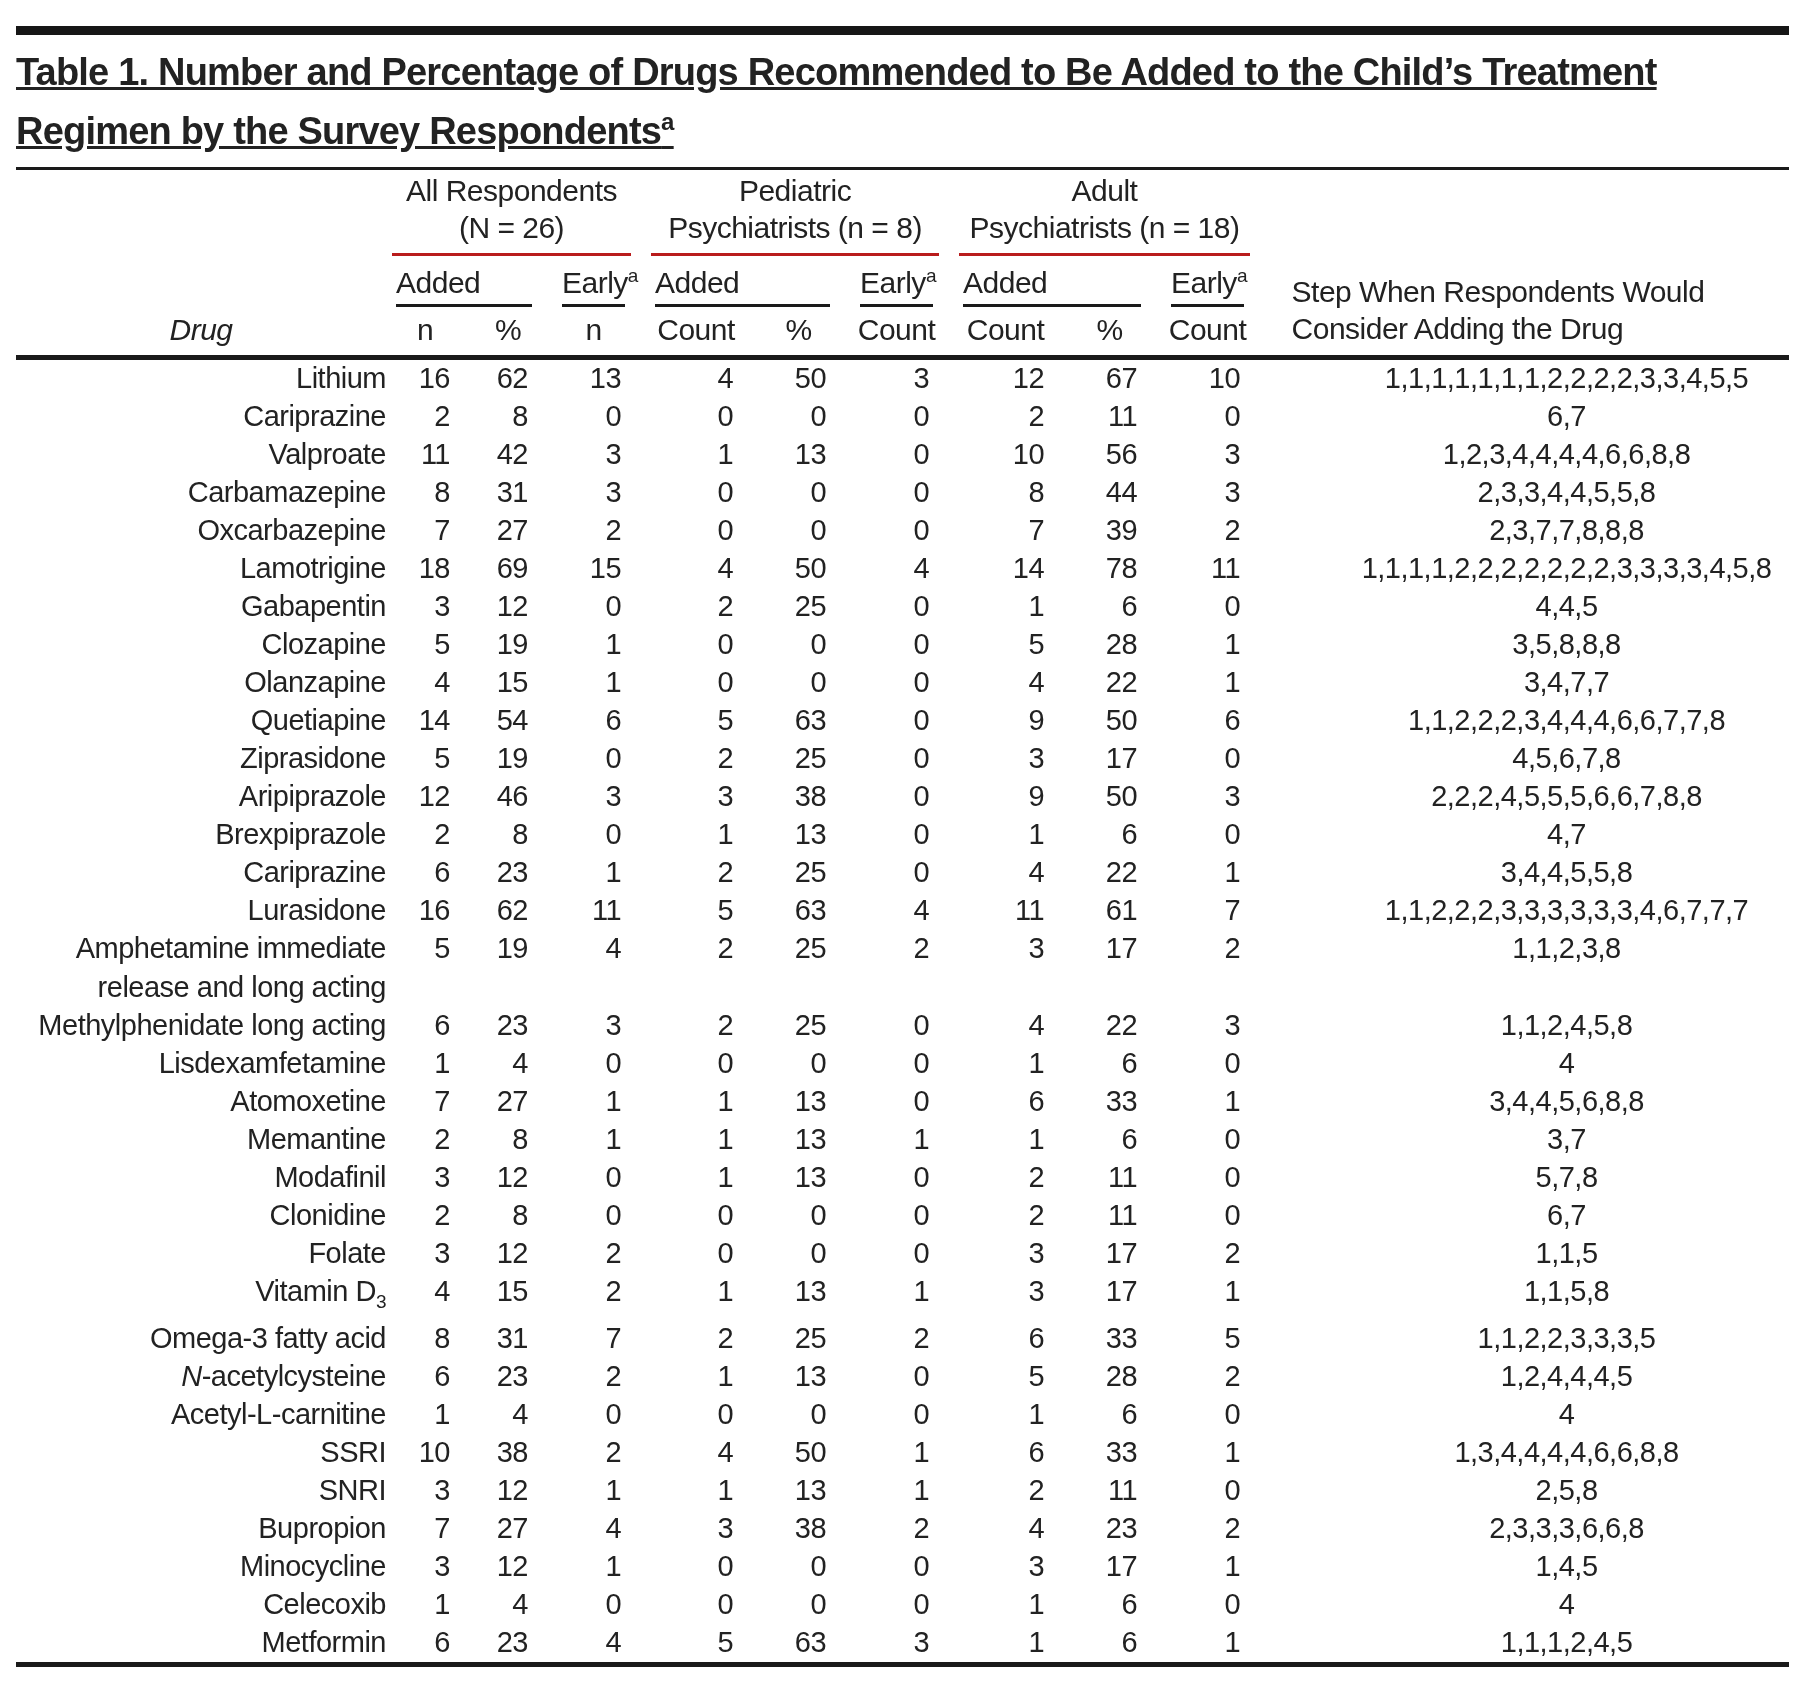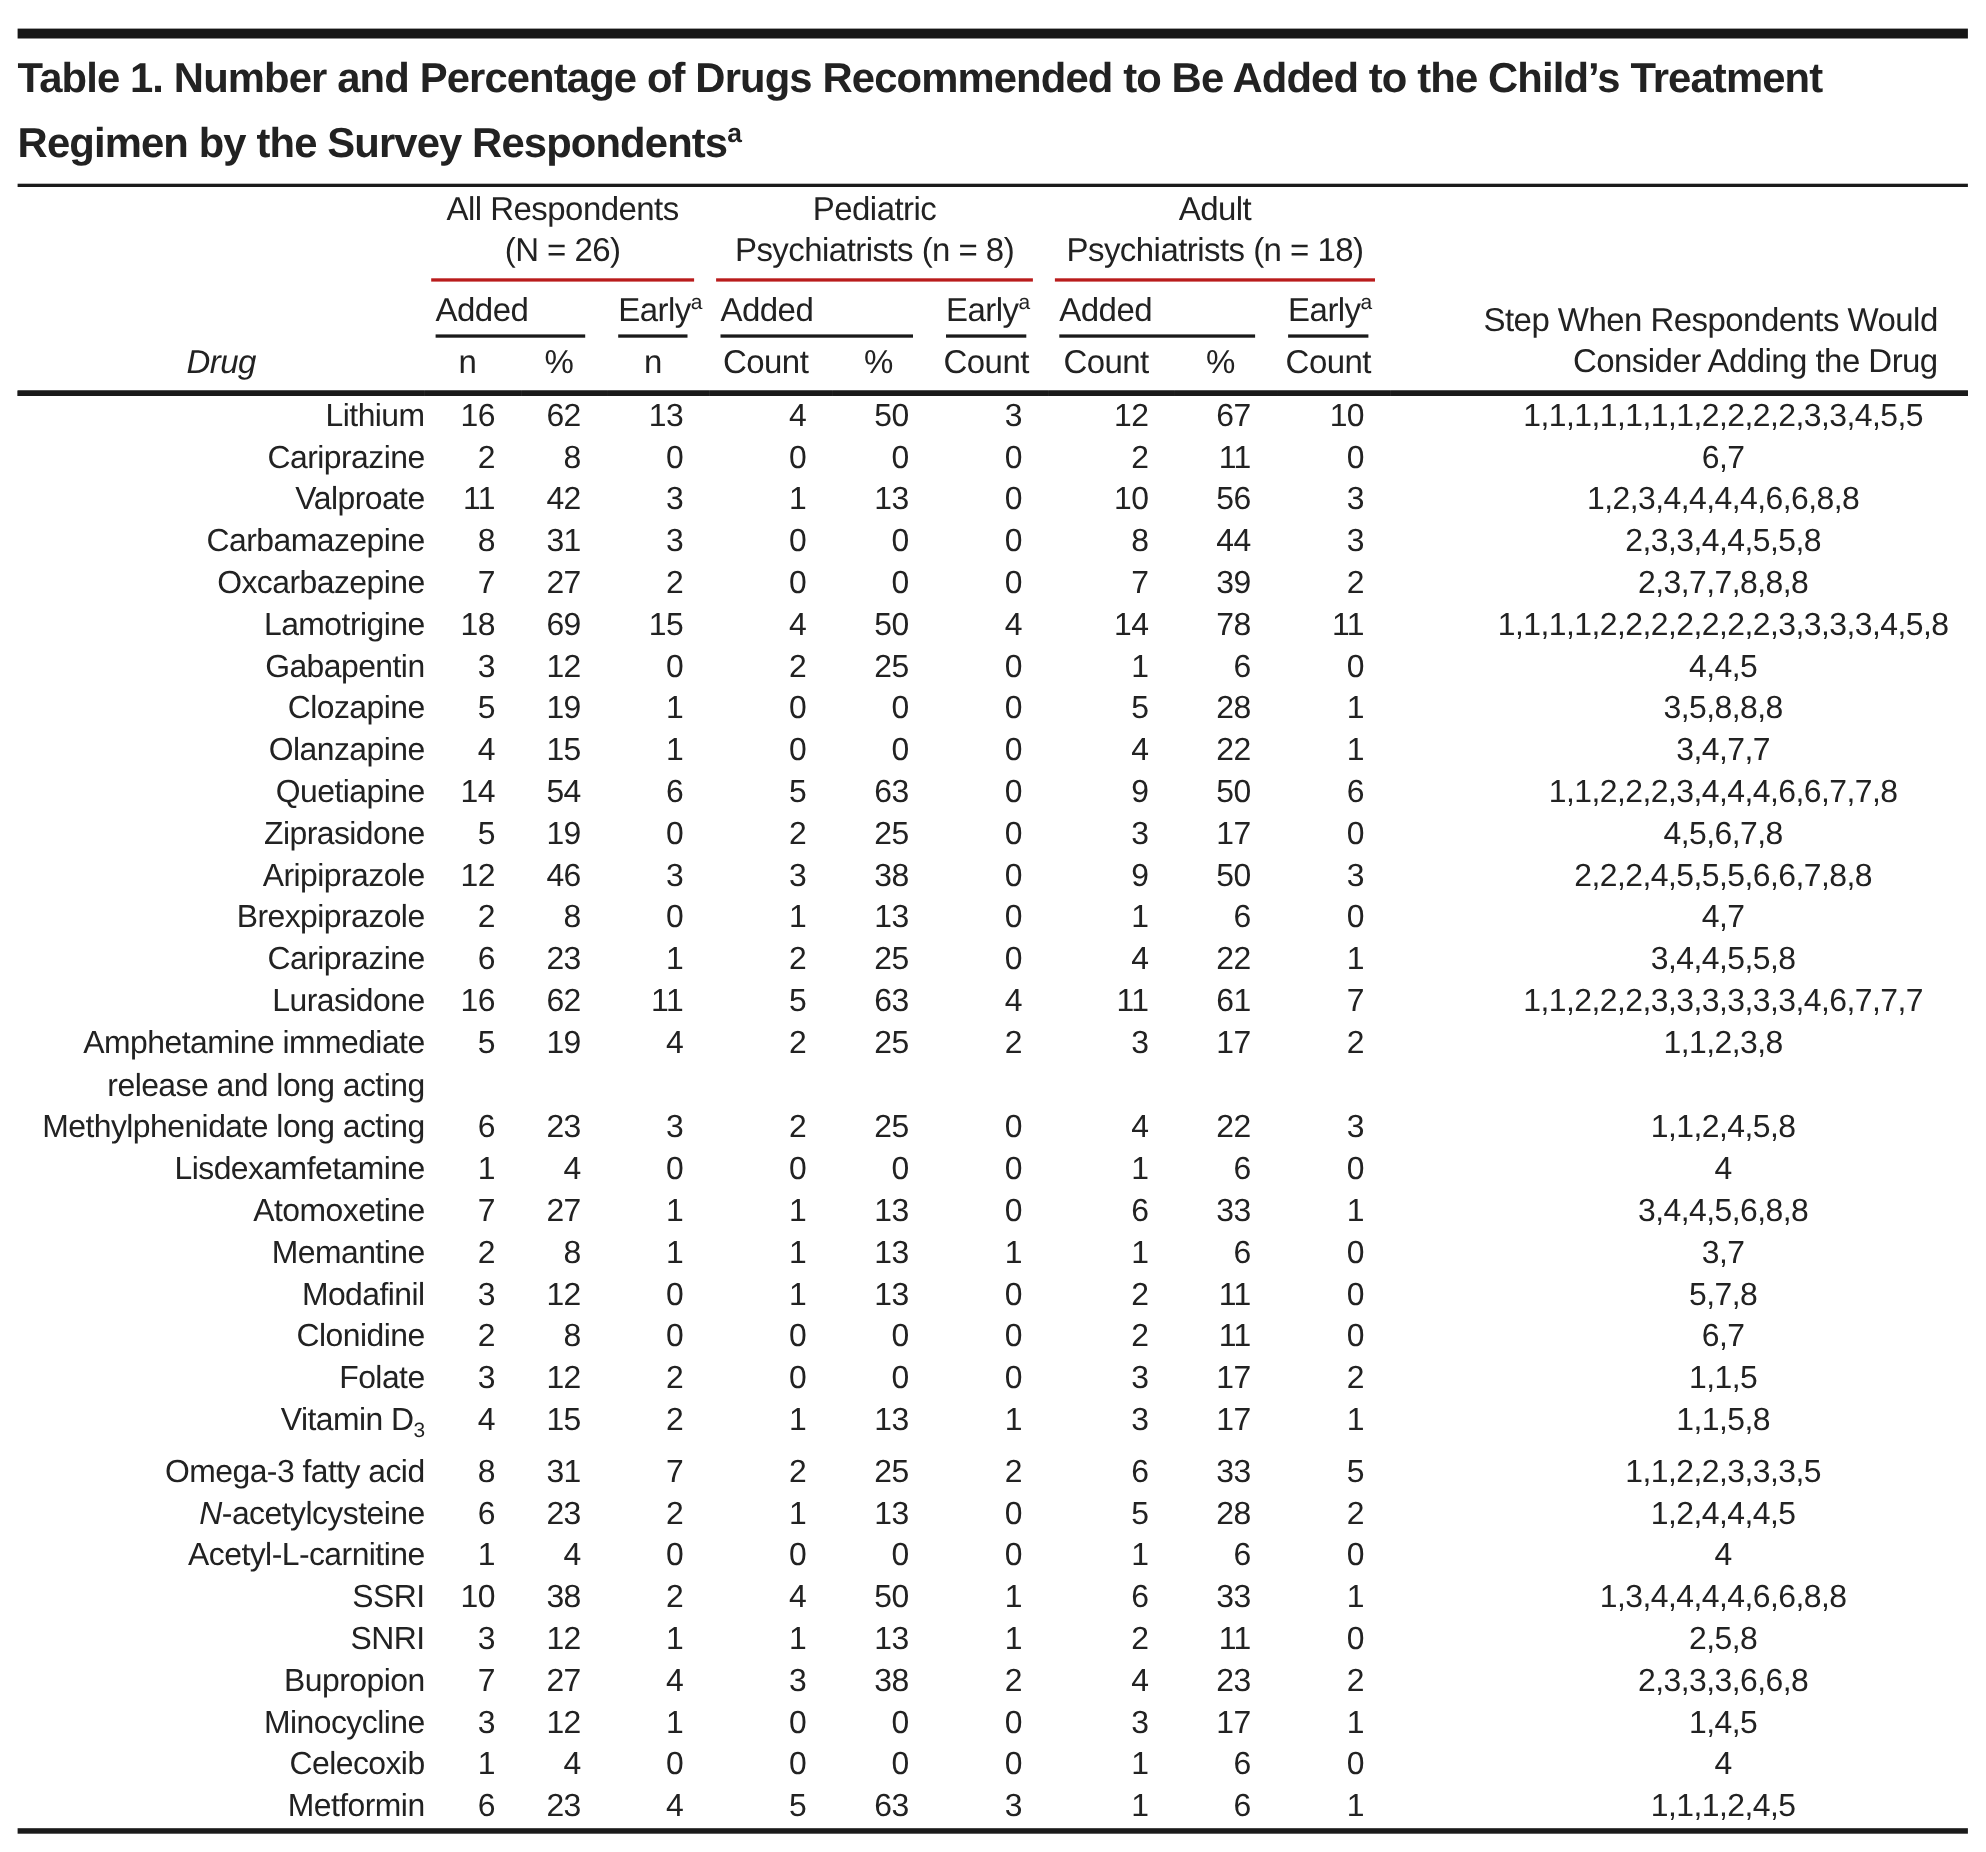--- a/index.html
+++ b/index.html
@@ -7,21 +7,21 @@
     width:1805px;height:1684px;
     font-family:"Liberation Sans","DejaVu Sans",sans-serif;
     color:#1c1c1c;
     -webkit-font-smoothing:antialiased;
   }
   .page{padding:0 16px;}
   .top-bar{margin-top:26px;height:9px;background:#161616;}
   .table-title{
     font-size:38px;line-height:49px;font-weight:bold;
     letter-spacing:-0.8px;
-    padding:13px 0 11px 0;color:#222;
+    padding:13px 0 11px 0;color:#222;text-decoration:underline;
   }
   .table-title sup{font-size:24px;}
   .rule{background:#1a1a1a;}
   .rule-title{height:3px;}
   .rule-footnote-top{height:5px;}
 
   table{
     width:1773px;border-collapse:collapse;table-layout:fixed;
   }
   col.c-drug{width:370px;}
@@ -37,21 +37,21 @@
     padding:2px 0 7px 0;margin:0 14px 0 6px;
   }
   .sub-head .spanner{
     text-align:left;line-height:36px;
     border-bottom:3px solid #1a1a1a;
     padding:2px 0 3px 0;margin:0 20px 0 10px;
   }
   thead sup{font-size:19px;letter-spacing:0;}
   .hdr-bottom{border-bottom:5px solid #1a1a1a;}
   .drug-head{text-align:center;padding:0 0 8px 0;font-style:italic;}
-  .steps-head{text-align:right;padding:0 0 8px 0;}
+  .steps-head{text-align:left;padding:0 0 8px 0;}
   .steps-head .steps-head-inner{max-width:470px;margin:0 auto;line-height:37px;}
   .col-label{text-align:center;padding:6px 10px 8px 0;}
 
   tbody td{
     font-size:29px;letter-spacing:-0.5px;line-height:27px;
     padding:5px 0 6px 0;vertical-align:top;color:#222;
   }
   td.drug-cell{text-align:right;white-space:nowrap;}
   td.drug-cell sub{font-size:19px;}
   td.drug-cell .drug-line2{padding-left:33px;margin-top:12px;}

